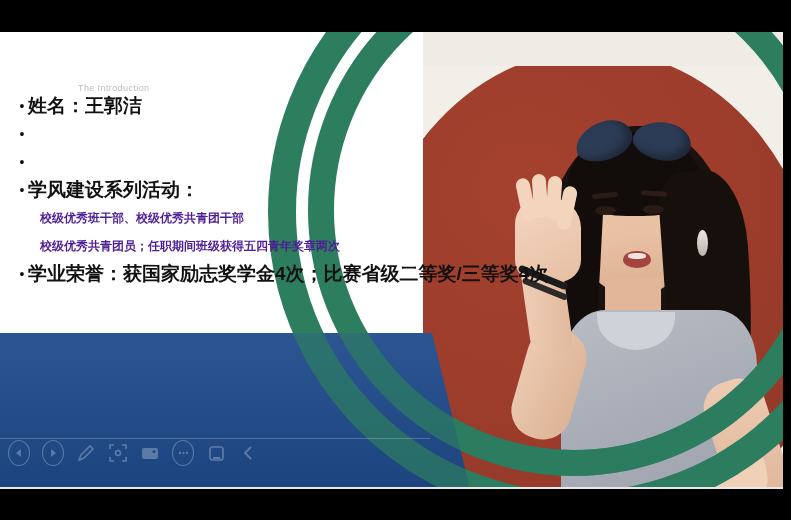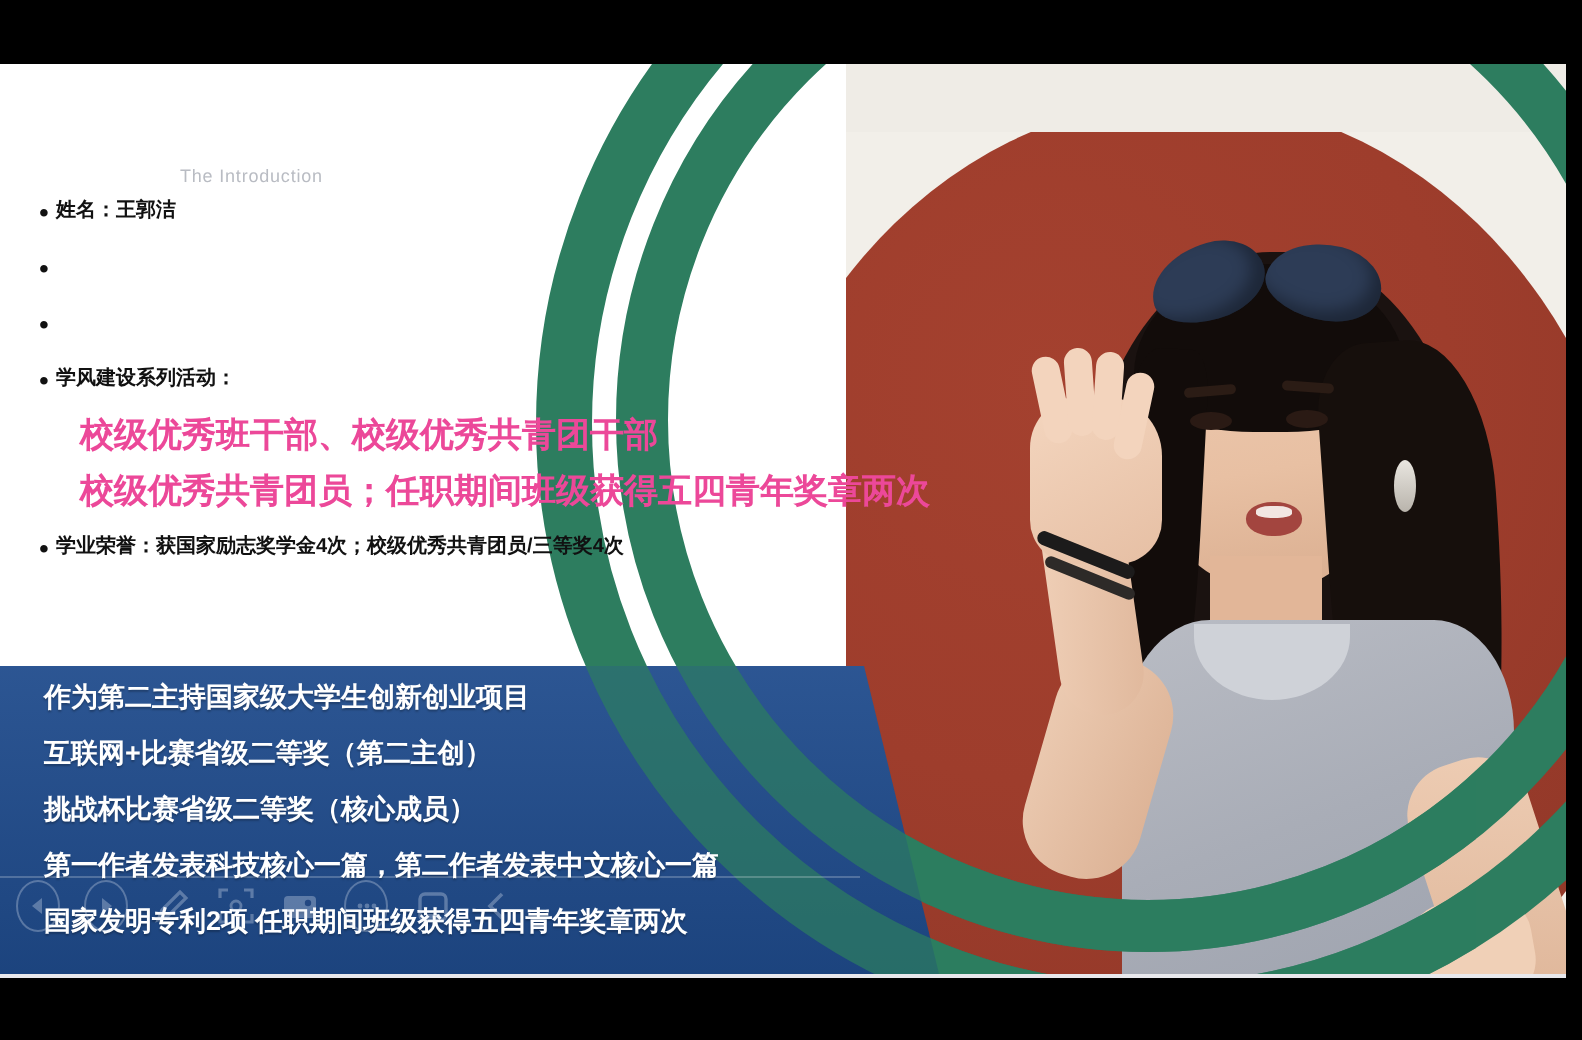--- a/index.html
+++ b/index.html
@@ -90,27 +90,27 @@
         clip-path:polygon(0 389px,430px 389px,430px 545px,0 545px);}
   .hline{position:absolute;left:0;top:406px;width:430px;height:1px;background:rgba(255,255,255,.22);z-index:12;}
   .bottom-rule{position:absolute;left:0;top:455px;width:783px;height:2px;background:#e8e8ec;z-index:30;}
 
   
   .content{position:absolute;left:0;top:0;width:470px;height:457px;z-index:20;}
   .title-row{position:absolute;left:30px;top:22px;display:flex;align-items:center;gap:8px;}
   .chevs{display:flex;align-items:center;}
   .chevs svg{display:block;}
   .title{font-size:20px;font-weight:700;color:#1a1a1a;letter-spacing:.5px;white-space:nowrap;}
-  .subtitle{position:absolute;left:90px;top:51px;font-size:9px;color:#b9bcc3;letter-spacing:.4px;}
+  .subtitle{position:absolute;left:78px;top:51px;font-size:9px;color:#b9bcc3;letter-spacing:.4px;}
 
   .bullets{position:absolute;left:16px;top:64px;width:452px;}
   .li{display:flex;align-items:flex-start;margin-bottom:8px;}
   .dot{width:12px;flex:0 0 12px;color:#111;font-size:14px;line-height:20px;text-align:center;}
-  .li-txt{font-size:10px;font-weight:700;color:#111;line-height:20px;white-space:nowrap;text-align:right;}
-  .sub-li{margin:0 0 8px 24px;font-size:17px;font-weight:700;color:#ec4899;line-height:20px;white-space:nowrap;}
+  .li-txt{font-size:19px;font-weight:700;color:#111;line-height:20px;white-space:nowrap;text-align:right;}
+  .sub-li{margin:0 0 8px 24px;font-size:12px;font-weight:700;color:#4c1d95;line-height:20px;white-space:nowrap;}
 
   .blue-text{position:absolute;left:0;top:301px;width:470px;height:156px;z-index:22;padding-top:6px;box-sizing:border-box;}
   .bl{margin:0 0 8px 22px;font-size:13.5px;font-weight:700;color:#fff;line-height:20px;white-space:nowrap;
       text-shadow:0 1px 1px rgba(0,0,0,.25);}
 
   
   .toolbar{position:absolute;left:8px;top:404px;width:250px;height:34px;display:flex;align-items:center;gap:12px;z-index:26;
       opacity:.30;}
   .tb{width:24px;height:24px;border-radius:50%;border:1.5px solid #dfe6f2;display:flex;align-items:center;justify-content:center;color:#eaf0fb;}
   .tb.plain{border:none;}
@@ -187,31 +187,24 @@
         <div class="li">
           <span class="dot">•</span>
           <span class="li-txt">学风建设系列活动：</span>
         </div>
 
         <div class="sub-li">校级优秀班干部、校级优秀共青团干部</div>
         <div class="sub-li">校级优秀共青团员；任职期间班级获得五四青年奖章两次</div>
 
         <div class="li">
           <span class="dot">•</span>
-          <span class="li-txt">学业荣誉：获国家励志奖学金4次；校级优秀共青团员/三等奖4次</span>
+          <span class="li-txt">学业荣誉：获国家励志奖学金4次；比赛省级二等奖/三等奖4次</span>
         </div>
       </div>
 
-      <div class="blue-text">
-        <div class="bl">作为第二主持国家级大学生创新创业项目</div>
-        <div class="bl">互联网+比赛省级二等奖（第二主创）</div>
-        <div class="bl">挑战杯比赛省级二等奖（核心成员）</div>
-        <div class="bl">第一作者发表科技核心一篇，第二作者发表中文核心一篇</div>
-        <div class="bl">国家发明专利2项    任职期间班级获得五四青年奖章两次</div>
-      </div>
     </div>
 
     <div class="toolbar">
       <span class="tb">
         <svg width="10" height="10" viewBox="0 0 10 10">
             <path d="M7 1 L2 5 L7 9 Z" fill="#eaf0fb"></path>
           </svg>
       </span>
       <span class="tb">
         <svg width="10" height="10" viewBox="0 0 10 10">

